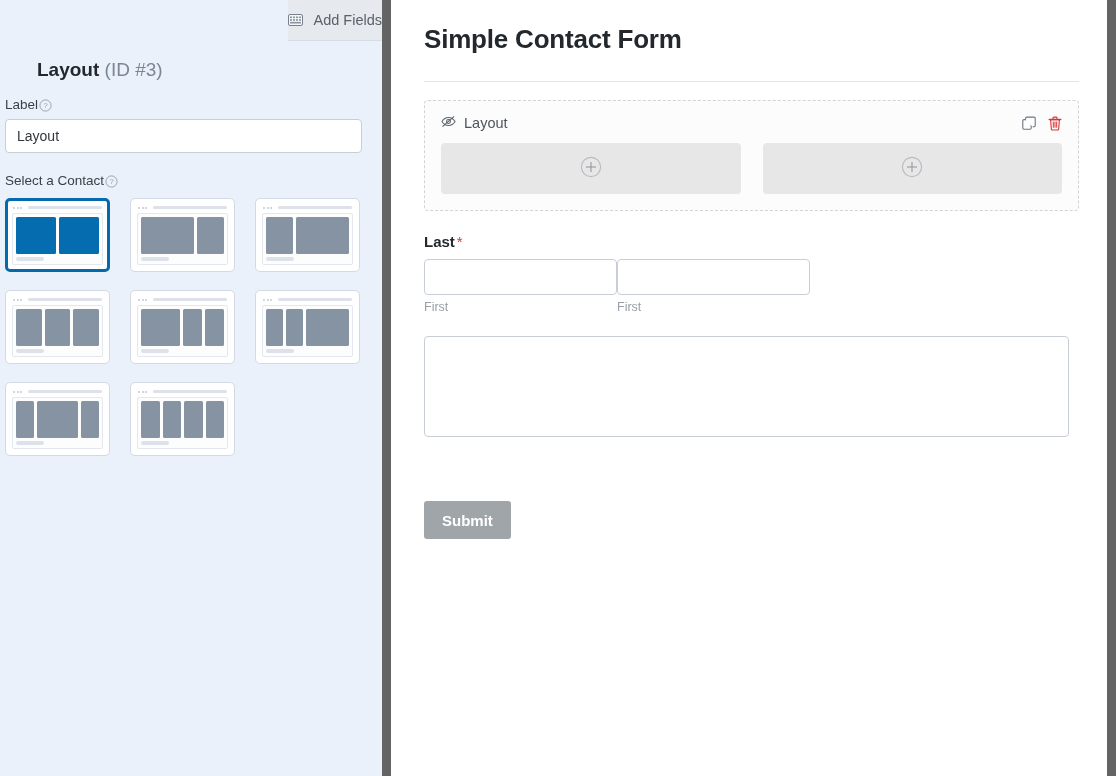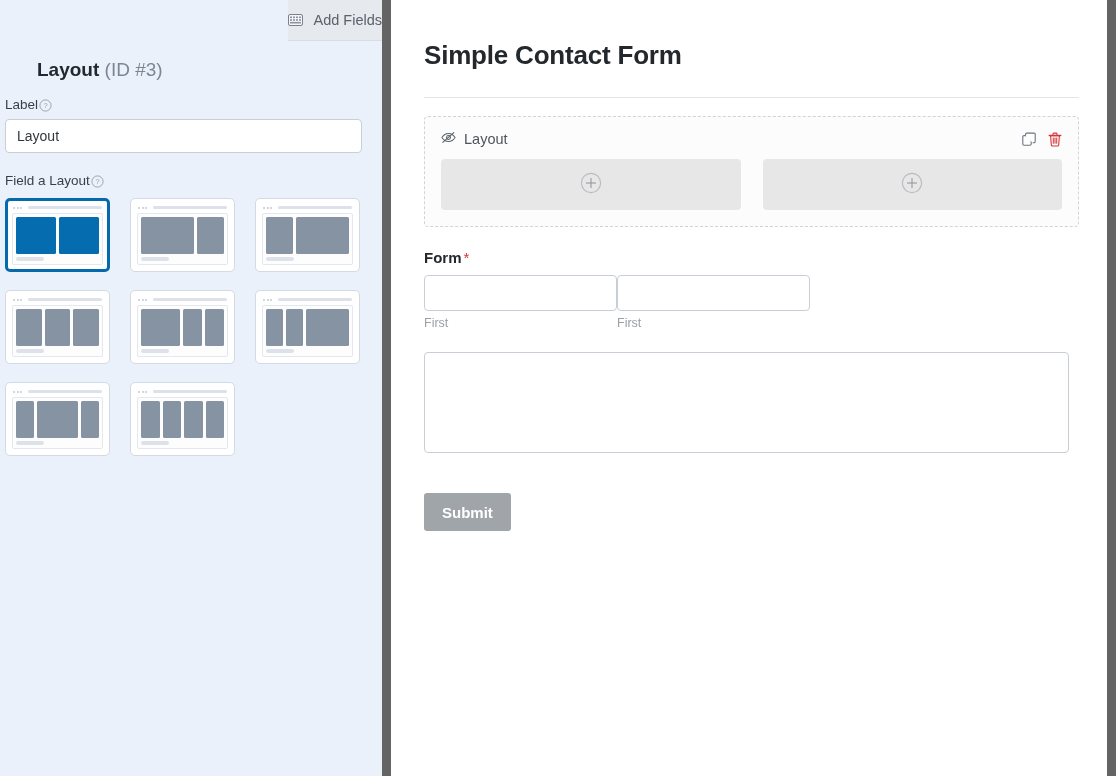--- a/index.html
+++ b/index.html
@@ -113,21 +113,21 @@
   .foot-line { height:4px; width:28px; border-radius:2px; background:#dde2ea; margin-top:3px; }
 
   
   #preview {
     flex:1; height:776px;
     background:#ffffff;
     border-right:9px solid #646464;
     overflow:hidden;
     position:relative;
   }
-  .pv-inner { padding:40px 28px 0 33px; }
+  .pv-inner { padding:24px 28px 0 33px; }
 
   .form-title {
     font-size:26px; font-weight:bold; color:#23282d;
     letter-spacing:-0.2px;
     margin:0 0 26px 0;
   }
   .title-rule { height:1px; background:#e3e5e8; margin:0 0 18px 0; }
 
   
   .layout-block {
@@ -162,21 +162,21 @@
   .inp {
     background:#fff; border:1px solid #c9ced6; border-radius:4px;
     height:36px; width:100%;
   }
   .name-row { display:flex; }
   .name-col { width:193px; }
   .sub { font-size:12.5px; color:#9aa0a8; margin-top:5px; }
   .inp-email { width:387px; }
   .ta { height:101px; width:645px; }
   .submit {
-    margin-top:40px;
+    margin-top:64px;
     background:#a0a5aa;
     color:#fff;
     border:none;
     border-radius:3px;
     height:38px;
     padding:0 18px;
     font-size:15px; font-weight:bold;
     font-family:"Liberation Sans", sans-serif;
     cursor:pointer;
   }
@@ -222,21 +222,21 @@
           <svg width="13" height="13" viewBox="0 0 13 13">
             <circle cx="6.5" cy="6.5" r="5.6" fill="none" stroke="#9aa4b0" stroke-width="1"></circle>
             <text x="6.5" y="9.4" font-size="7.6" fill="#9aa4b0" text-anchor="middle" font-family="Liberation Sans, sans-serif">?</text>
           </svg>
         </span>
       </div>
 
       <input class="text-input" type="text" value="Layout" style="">
 
       <div class="lbl-row section-lbl">
-        <span class="lbl">Field a Layout</span>
+        <span class="lbl">Select a Contact</span>
         <span class="help">
           <svg width="13" height="13" viewBox="0 0 13 13">
             <circle cx="6.5" cy="6.5" r="5.6" fill="none" stroke="#9aa4b0" stroke-width="1"></circle>
             <text x="6.5" y="9.4" font-size="7.6" fill="#9aa4b0" text-anchor="middle" font-family="Liberation Sans, sans-serif">?</text>
           </svg>
         </span>
       </div>
 
       <div class="lay-grid" id="lay-grid">
           <div class="lay-opt selected">
@@ -456,21 +456,21 @@
                   <line x1="11" y1="6" x2="11" y2="16" stroke="#96999d" stroke-width="1.1"></line>
                   <line x1="6" y1="11" x2="16" y2="11" stroke="#96999d" stroke-width="1.1"></line>
                 </svg></span>
             </div>
           </div>
       </div>
 
       
       <div class="fld">
         <div class="fld-label">
-          <span>Form</span><span class="req">*</span>
+          <span>Last</span><span class="req">*</span>
         </div>
         <div class="name-row">
           <div class="name-col">
             <div class="inp"></div>
             <div class="sub">First</div>
           </div>
           <div class="name-col">
             <div class="inp"></div>
             <div class="sub">First</div>
           </div>

